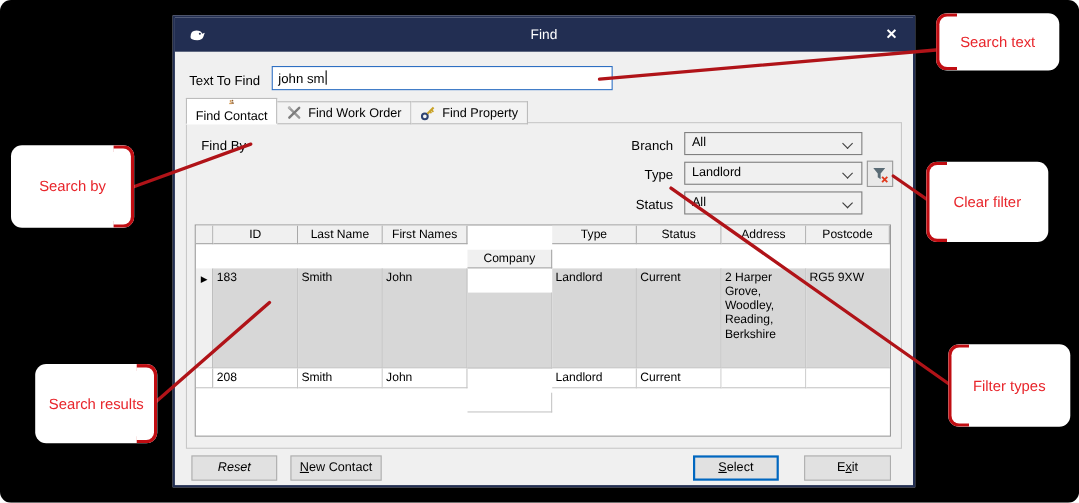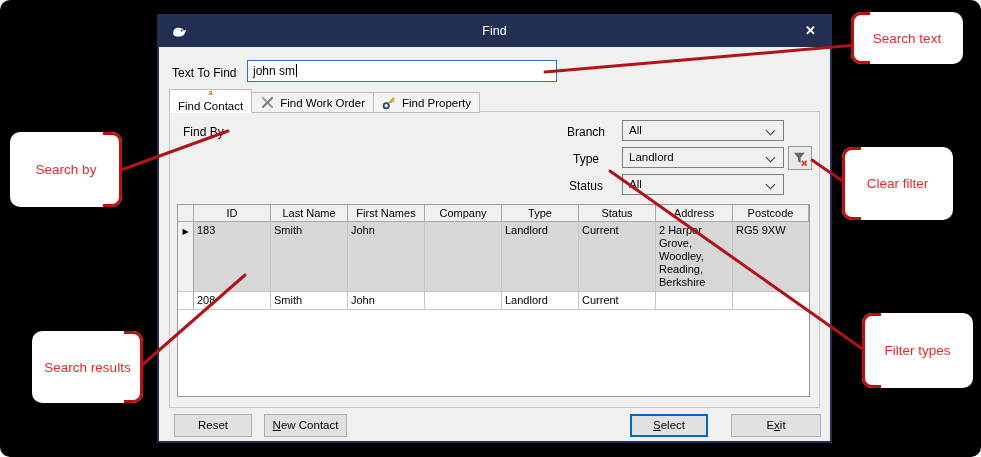--- a/index.html
+++ b/index.html
@@ -10,21 +10,21 @@
   .dialog { position:absolute; left:157px; top:14px; width:675px; height:429px;
             background:#f0f0f0; border:2px solid #222e52; z-index:1; }
   .titlebar { position:absolute; left:0; top:0; width:671px; height:31px; background:#222e52; }
   .titlebar .app-ico { position:absolute; left:11px; top:7px; width:17px; height:17px; }
   .titlebar .title { position:absolute; left:0; top:8px; width:100%; text-align:center;
                      color:#fff; font-size:12.5px; }
   .titlebar .close { position:absolute; right:14px; top:7px; color:#fff; font-size:13px;
                      font-weight:bold; cursor:default; }
 
   .lbl { position:absolute; font-size:12px; color:#000; }
-  .lbl.right { text-align:center; }
+  .lbl.right { text-align:right; }
 
   .textbox { position:absolute; left:88px; top:44px; width:310px; height:22px; background:#fff;
              border:1.5px solid #2e6fc2; font-size:12px; padding:3px 0 0 5px; }
   .caret { display:inline-block; width:1px; height:13px; background:#000; margin-left:1px; vertical-align:-2px; }
 
   
   .tabs { position:absolute; left:10px; top:73px; display:flex; align-items:flex-end; z-index:3; }
   .tab { display:flex; align-items:center; gap:5px; padding:0 8px; height:21px;
          background:#f3f3f3; border:1px solid #bcbcbc; border-left:none; font-size:11.5px; }
   .tab:first-child { border-left:1px solid #bcbcbc;flex-direction:column; }
@@ -49,21 +49,21 @@
   .grid { position:absolute; left:18px; top:188px; width:633px; height:193px;
           background:#fff; border:1px solid #9a9a9a; overflow:hidden; }
   .grow { display:flex; width:100%; }
   .gcell { border-right:1px solid #c6c6c6; border-bottom:1px solid #c6c6c6;
            font-size:11px; padding:2px 3px; overflow:hidden; }
   .ghead .gcell { background:#f0f0f0; border-right:1px solid #a8a8a8; border-bottom:1px solid #a8a8a8;
                   text-align:center; padding-top:2px; height:17px; }
   .marker { width:16px; flex:0 0 16px; background:#f0f0f0; border-right:1px solid #a8a8a8;
             text-align:center; font-size:8px; padding-top:3px; color:#000; }
   .c1 { width:77px; flex:0 0 77px; } .c2 { width:77px; flex:0 0 77px; }
-  .c3 { width:77px; flex:0 0 77px; } .c4 { width:77px; flex:0 0 77px; }
+  .c3 { width:77px; flex:0 0 77px; } .c4 { width:77px; flex:0 0 77px;margin-top:22px; }
   .c5 { width:77px; flex:0 0 77px; } .c6 { width:77px; flex:0 0 77px; }
   .c7 { width:77px; flex:0 0 77px; } .c8 { width:76px; flex:1; border-right:none; }
   .grow.sel .gcell { background:#d7d7d7; }
   .grow.r2 .gcell { height:18px; background:#fff; }
   .grow.r1 .gcell { min-height:69px; line-height:13px; }
 
   
   .btn { position:absolute; height:23px; background:#e1e1e1; border:1px solid #adadad;
          font-size:11.5px; text-align:center; padding-top:4px; }
   .btn.default { border:2px solid #0067c0; padding-top:3px; }
@@ -182,30 +182,30 @@
         <div class="gcell c2">Smith</div>
         <div class="gcell c3">John</div>
         <div class="gcell c4"></div>
         <div class="gcell c5">Landlord</div>
         <div class="gcell c6">Current</div>
         <div class="gcell c7"></div>
         <div class="gcell c8"></div>
       </div>
     </div>
 
-    <div class="btn" style="left:15px; top:398px; width:78px;">
+    <div class="btn" style="left:15px; top:398px; width:78px;font-style:italic;">
       <span>Reset</span>
     </div>
     <div class="btn" style="left:105px; top:398px; width:83px;">
       <span></span><span class="u">N</span><span>ew Contact</span>
     </div>
     <div class="btn default" style="left:471px; top:398px; width:78px;">
       <span></span><span class="u">S</span><span>elect</span>
     </div>
-    <div class="btn" style="left:572px; top:398px; width:90px;">
+    <div class="btn" style="left:572px; top:398px; width:79px;">
       <span>E</span><span class="u">x</span><span>it</span>
     </div>
 
   </div>
 
   <svg class="lines">
     <line x1="545" y1="72" x2="856" y2="45" stroke="#b01318" stroke-width="3" stroke-linecap="round"></line>
     <line x1="228" y1="131" x2="121" y2="170" stroke="#b01318" stroke-width="3" stroke-linecap="round"></line>
     <line x1="812" y1="160" x2="864" y2="196" stroke="#b01318" stroke-width="3" stroke-linecap="round"></line>
     <line x1="610" y1="171" x2="864" y2="350" stroke="#b01318" stroke-width="3" stroke-linecap="round"></line>

